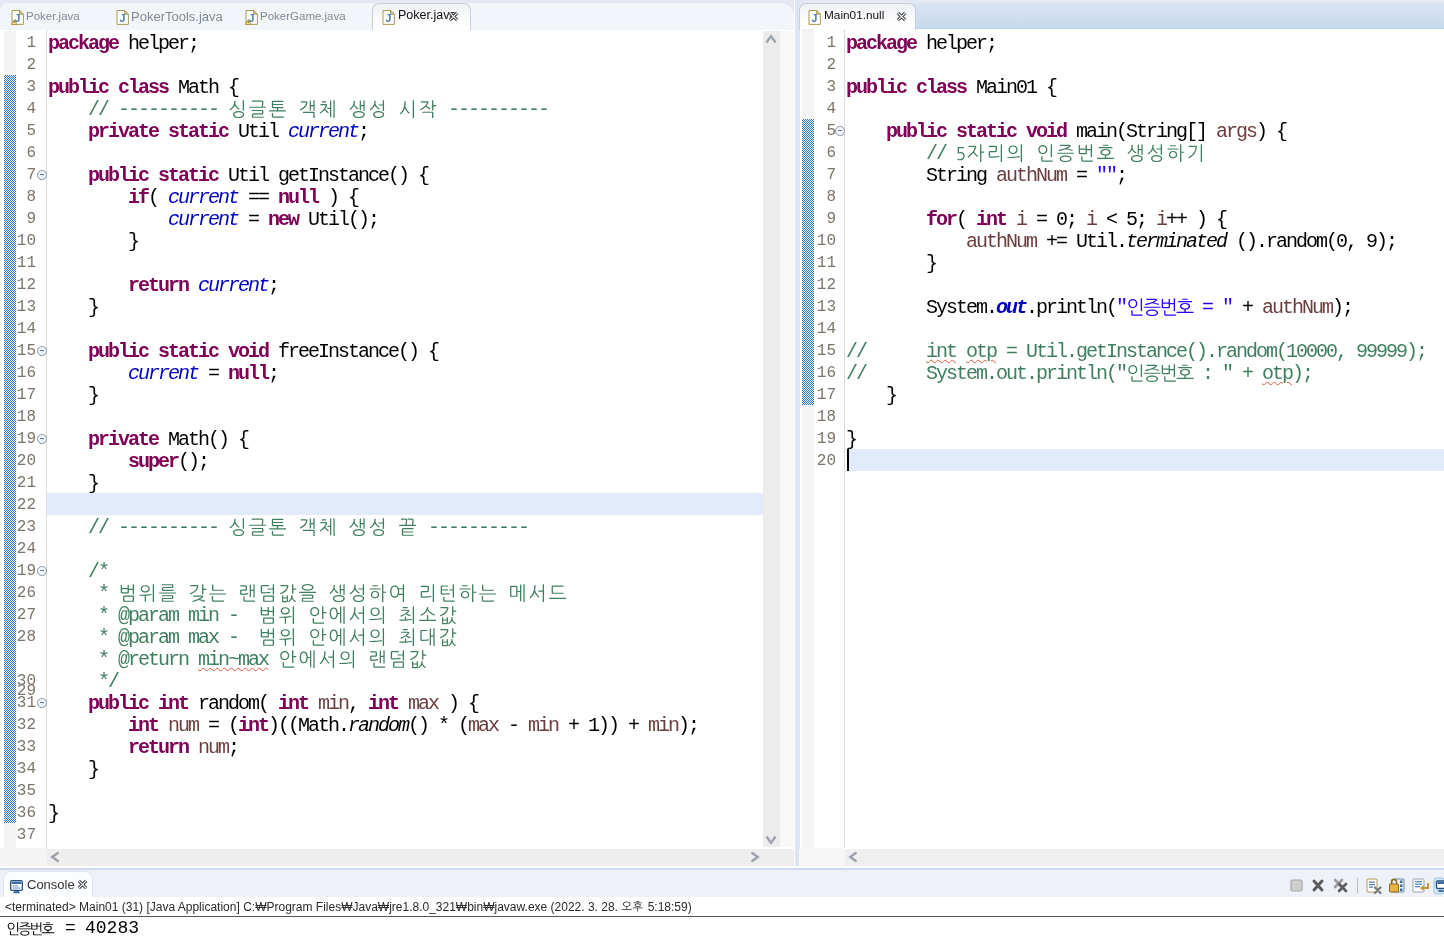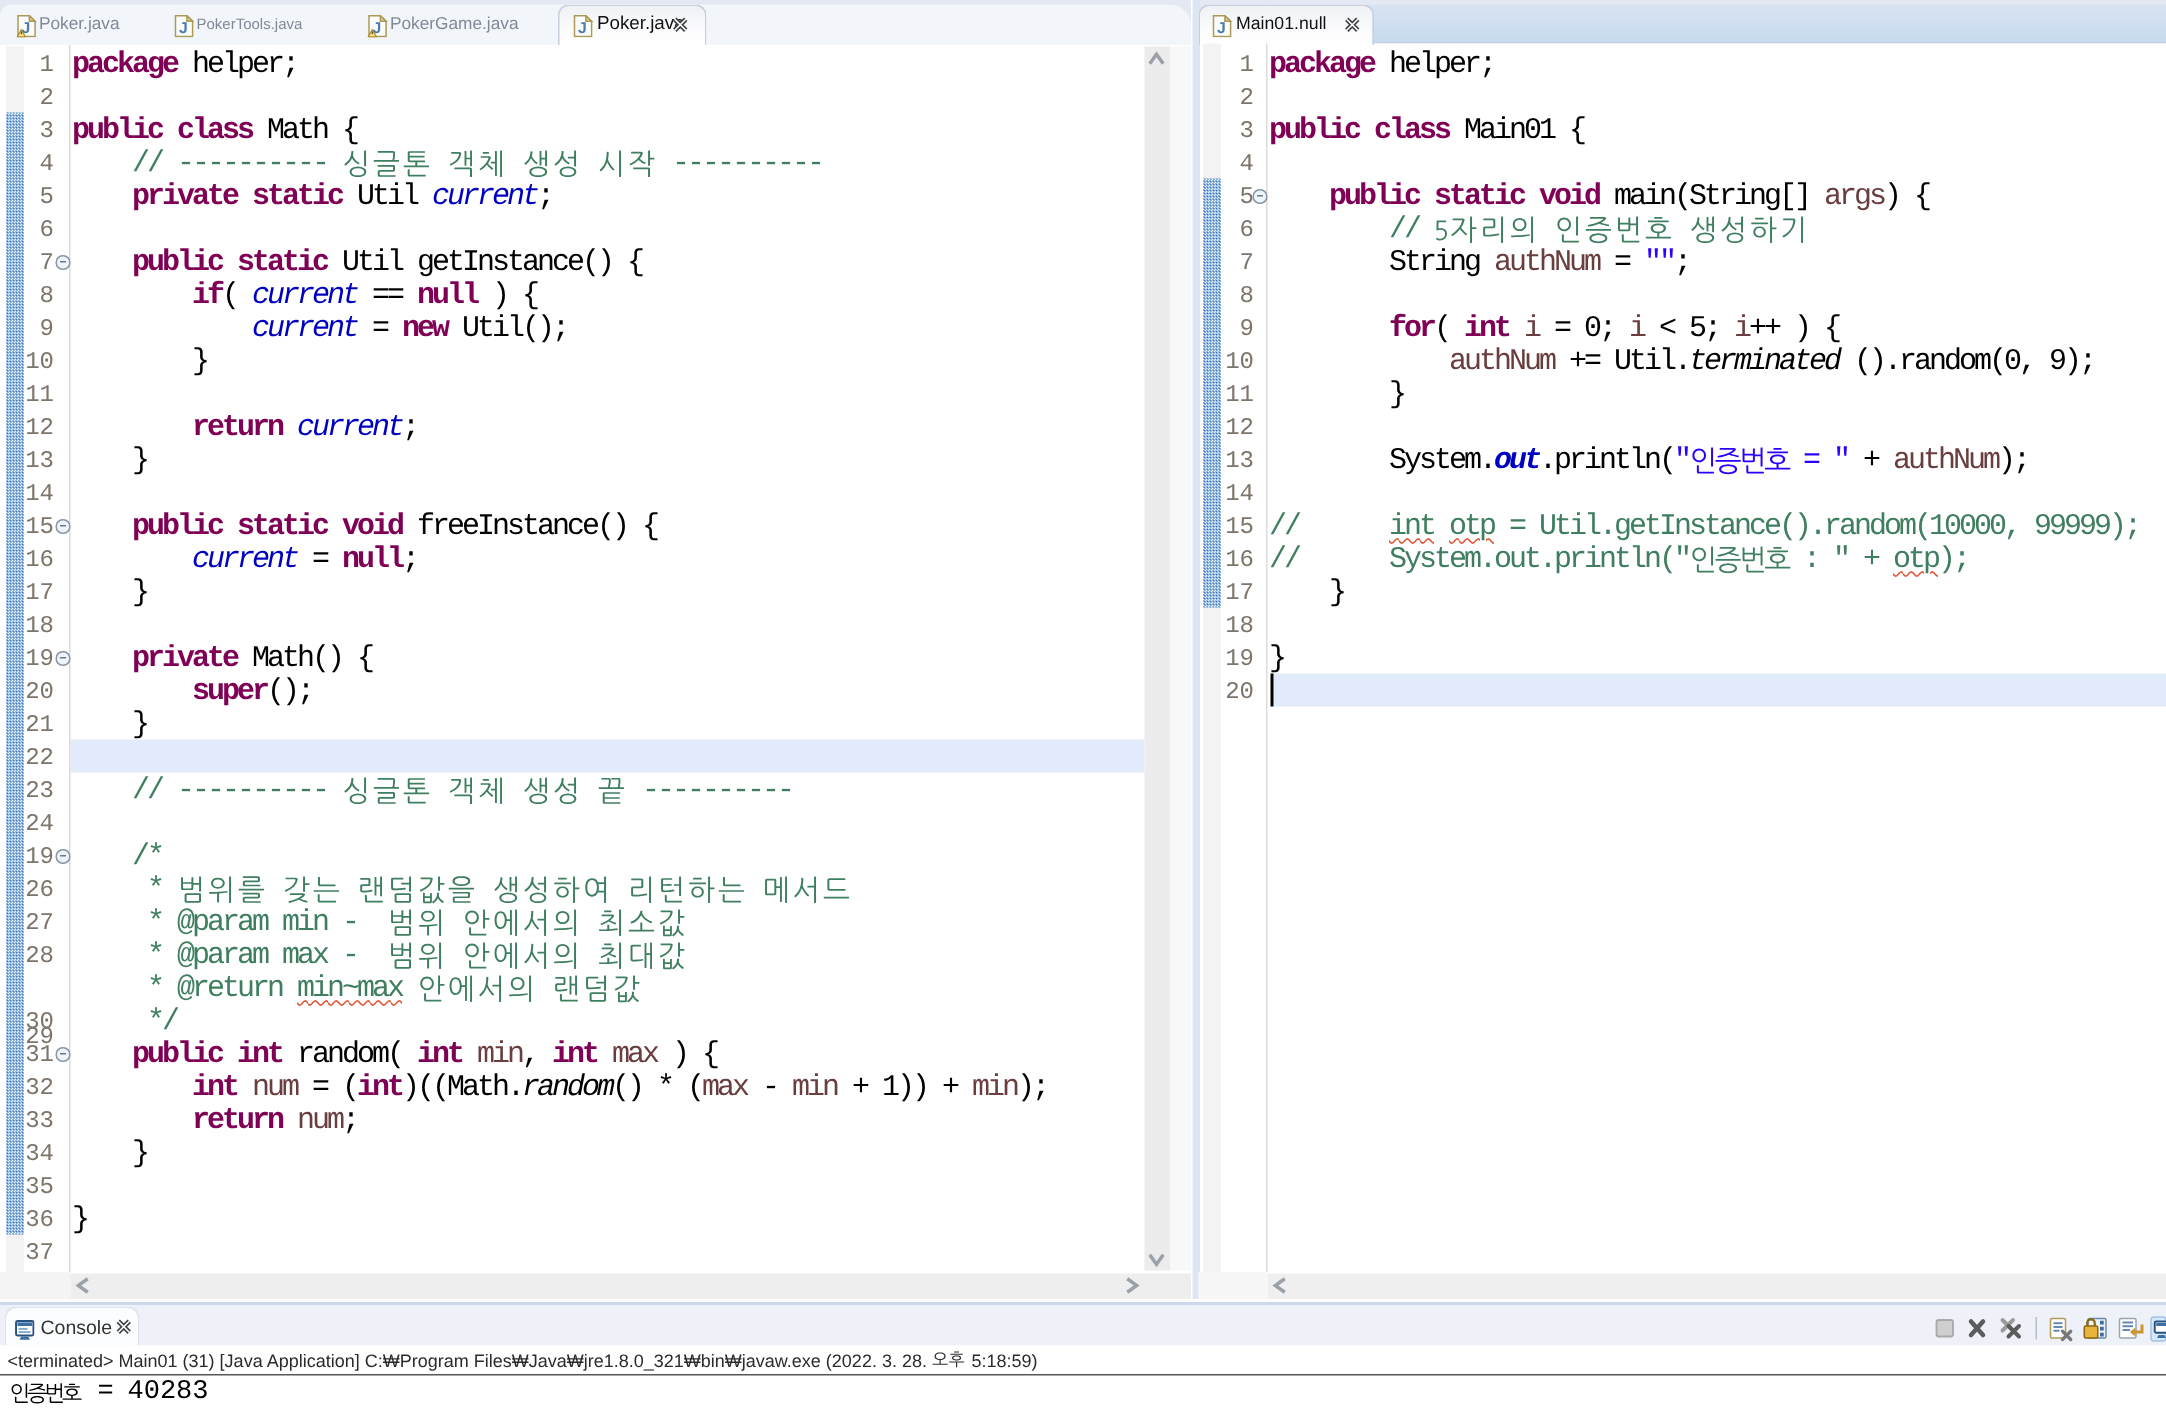--- a/index.html
+++ b/index.html
@@ -42,21 +42,21 @@
       <text x="3.4" y="11.8" font-family="Liberation Sans" font-size="10.5" font-weight="bold" fill="#4a7dad">J</text>
       <path d="M3.2 9.8 L6 14.6 L0.4 14.6 Z" fill="#ffe289" stroke="#a38d2f" stroke-width="0.8"></path>
       <rect x="2.8" y="11" width="0.9" height="1.8" fill="#6b5a12"></rect>
     </svg>
 <div class="tabtxt" style="left:26px;top:8.5px;color:#828996;font-size:11.5px">Poker.java</div>
 <svg class="abs" style="left:116px;top:10px" width="14" height="15" viewBox="0 0 14 15">
       <path d="M1 0.5 L8.6 0.5 L12.4 4.2 L12.4 14.4 L1 14.4 Z" fill="#fdfdfc" stroke="#ab9a57" stroke-width="1"></path>
       <path d="M8.6 0.5 L8.6 4.2 L12.4 4.2 Z" fill="#ddcf96" stroke="#ab9a57" stroke-width="1"></path>
       <text x="3.4" y="11.8" font-family="Liberation Sans" font-size="10.5" font-weight="bold" fill="#4a7dad">J</text>
     </svg>
-<div class="tabtxt" style="left:131px;top:8.5px;color:#828996;font-size:10px">PokerTools.java</div>
+<div class="tabtxt" style="left:131px;top:8.5px;color:#828996;font-size:13px">PokerTools.java</div>
 <svg class="abs" style="left:245px;top:10px" width="14" height="15" viewBox="0 0 14 15">
       <path d="M1 0.5 L8.6 0.5 L12.4 4.2 L12.4 14.4 L1 14.4 Z" fill="#fdfdfc" stroke="#ab9a57" stroke-width="1"></path>
       <path d="M8.6 0.5 L8.6 4.2 L12.4 4.2 Z" fill="#ddcf96" stroke="#ab9a57" stroke-width="1"></path>
       <text x="3.4" y="11.8" font-family="Liberation Sans" font-size="10.5" font-weight="bold" fill="#4a7dad">J</text>
       <path d="M3.2 9.8 L6 14.6 L0.4 14.6 Z" fill="#ffe289" stroke="#a38d2f" stroke-width="0.8"></path>
       <rect x="2.8" y="11" width="0.9" height="1.8" fill="#6b5a12"></rect>
     </svg>
 <div class="tabtxt" style="left:260px;top:8.5px;color:#828996;font-size:11.5px">PokerGame.java</div>
 <div class="abs" style="left:372px;top:3px;width:99px;height:27px;background:linear-gradient(#eff1f5,#fdfdfe 70%,#fff);border:1px solid #c8cedb;border-bottom:none;border-radius:7px 7px 0 0"></div>
 <svg class="abs" style="left:382px;top:10px" width="14" height="15" viewBox="0 0 14 15">

